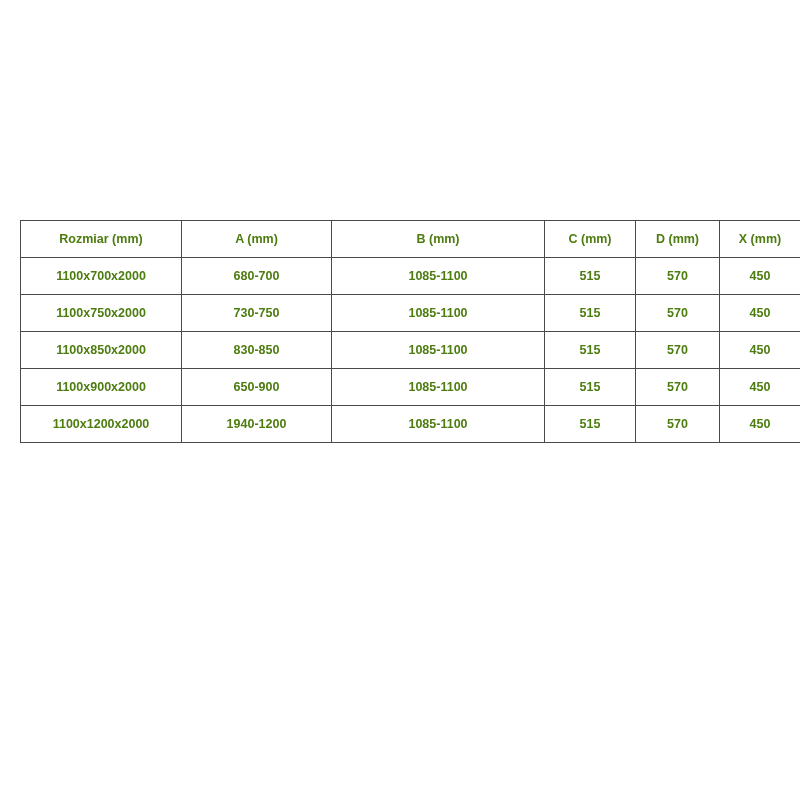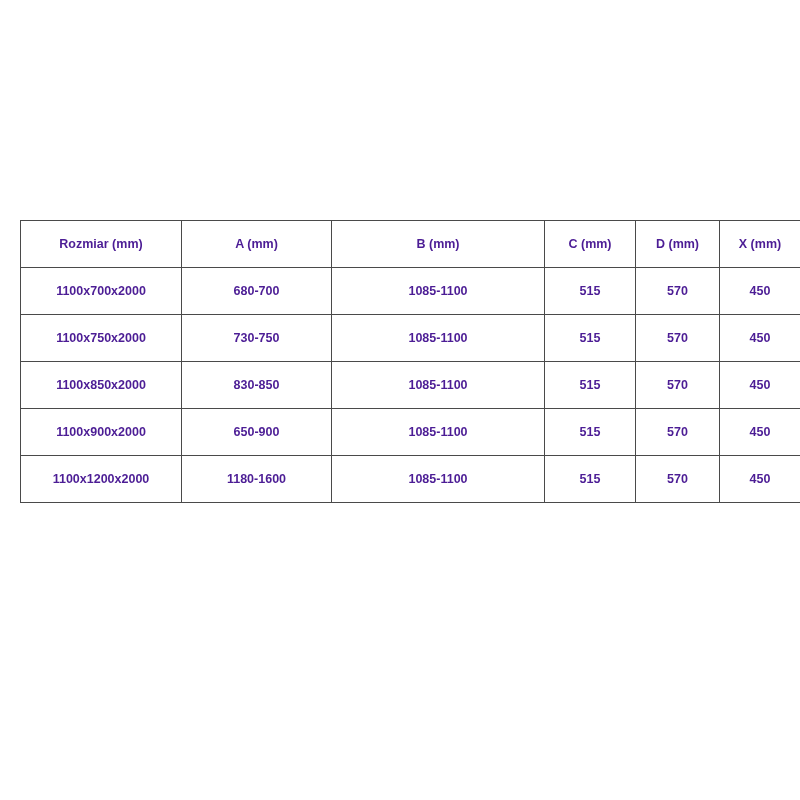--- a/index.html
+++ b/index.html
@@ -26,23 +26,23 @@
     width: 760px;
     table-layout: fixed;
   }
   table.size-table th,
   table.size-table td {
     border: 1px solid #4a4a4a;
     text-align: center;
     vertical-align: middle;
     font-size: 12.5px;
     font-weight: bold;
-    color: #4c1d95;
+    color: #4d7c0f;
     height: 37px;
-    padding: 16px 2px;
+    padding: 1px 2px;
     box-sizing: border-box;
     white-space: nowrap;
   }
   table.size-table th {
     font-size: 12.5px;
   }
   
   col.c0 { width: 161px; }
   col.c1 { width: 150px; }
   col.c2 { width: 213px; }
@@ -101,21 +101,21 @@
       <tr>
         <td>1100x900x2000</td>
         <td>650-900</td>
         <td>1085-1100</td>
         <td>515</td>
         <td>570</td>
         <td>450</td>
       </tr>
       <tr>
         <td>1100x1200x2000</td>
-        <td>1180-1600</td>
+        <td>1940-1200</td>
         <td>1085-1100</td>
         <td>515</td>
         <td>570</td>
         <td>450</td>
       </tr>
     </tbody>
   </table>
 </div>
 
 </body></html>

